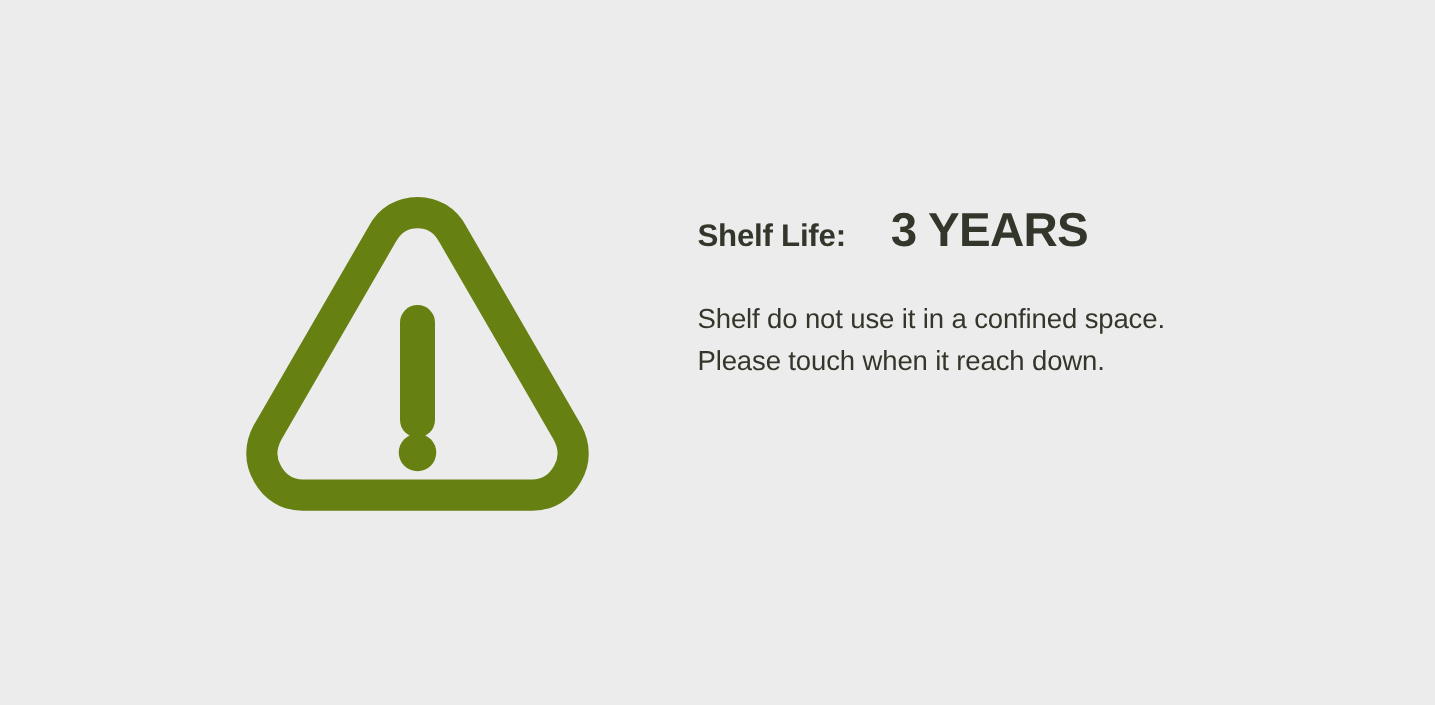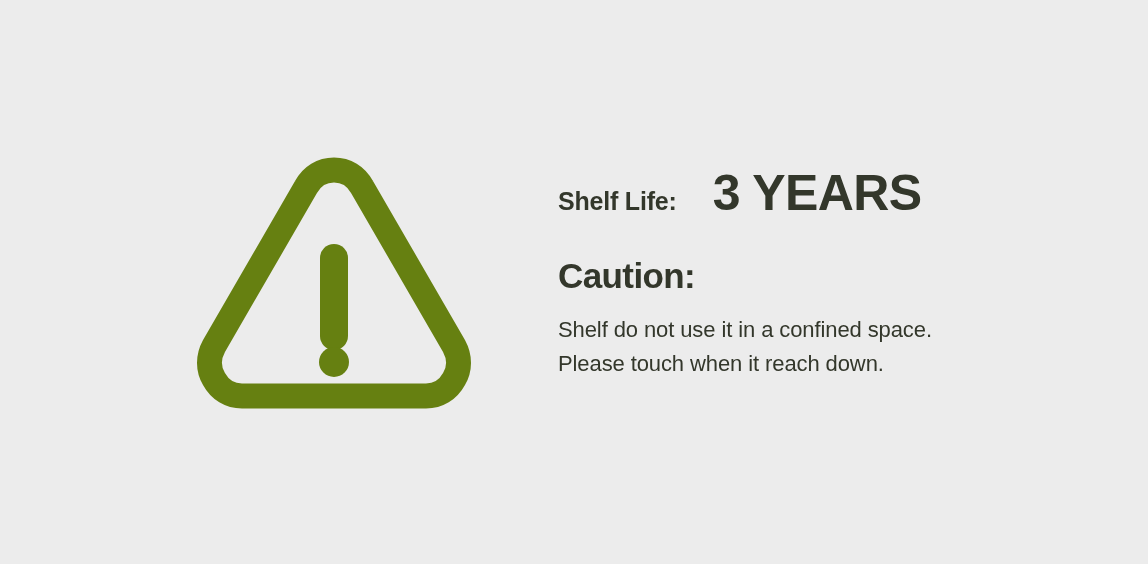--- a/index.html
+++ b/index.html
@@ -49,21 +49,21 @@
     height: 56px;
   }
   .shelf-label {
     font-size: 25px;
     font-weight: bold;
     color: #33372b;
     letter-spacing: -0.2px;
     white-space: nowrap;
   }
   .shelf-value {
-    font-size: 50px;
+    font-size: 38px;
     font-weight: bold;
     color: #33372b;
     letter-spacing: -0.6px;
     margin-left: 36px;
     white-space: nowrap;
   }
 
   .caution-heading {
     font-size: 35px;
     font-weight: bold;
@@ -110,21 +110,20 @@
     </svg>
   </div>
 
   <div class="text-col">
 
     <div class="shelf-row">
       <span class="shelf-label">Shelf Life:</span>
       <span class="shelf-value">3 YEARS</span>
     </div>
 
-    <div class="caution-heading">Caution:</div>
 
     <div class="caution-lines">
       <div class="caution-line">Shelf do not use it in a confined space.</div>
       <div class="caution-line">Please touch when it reach down.</div>
     </div>
 
   </div>
 </div>
 
 </body></html>

